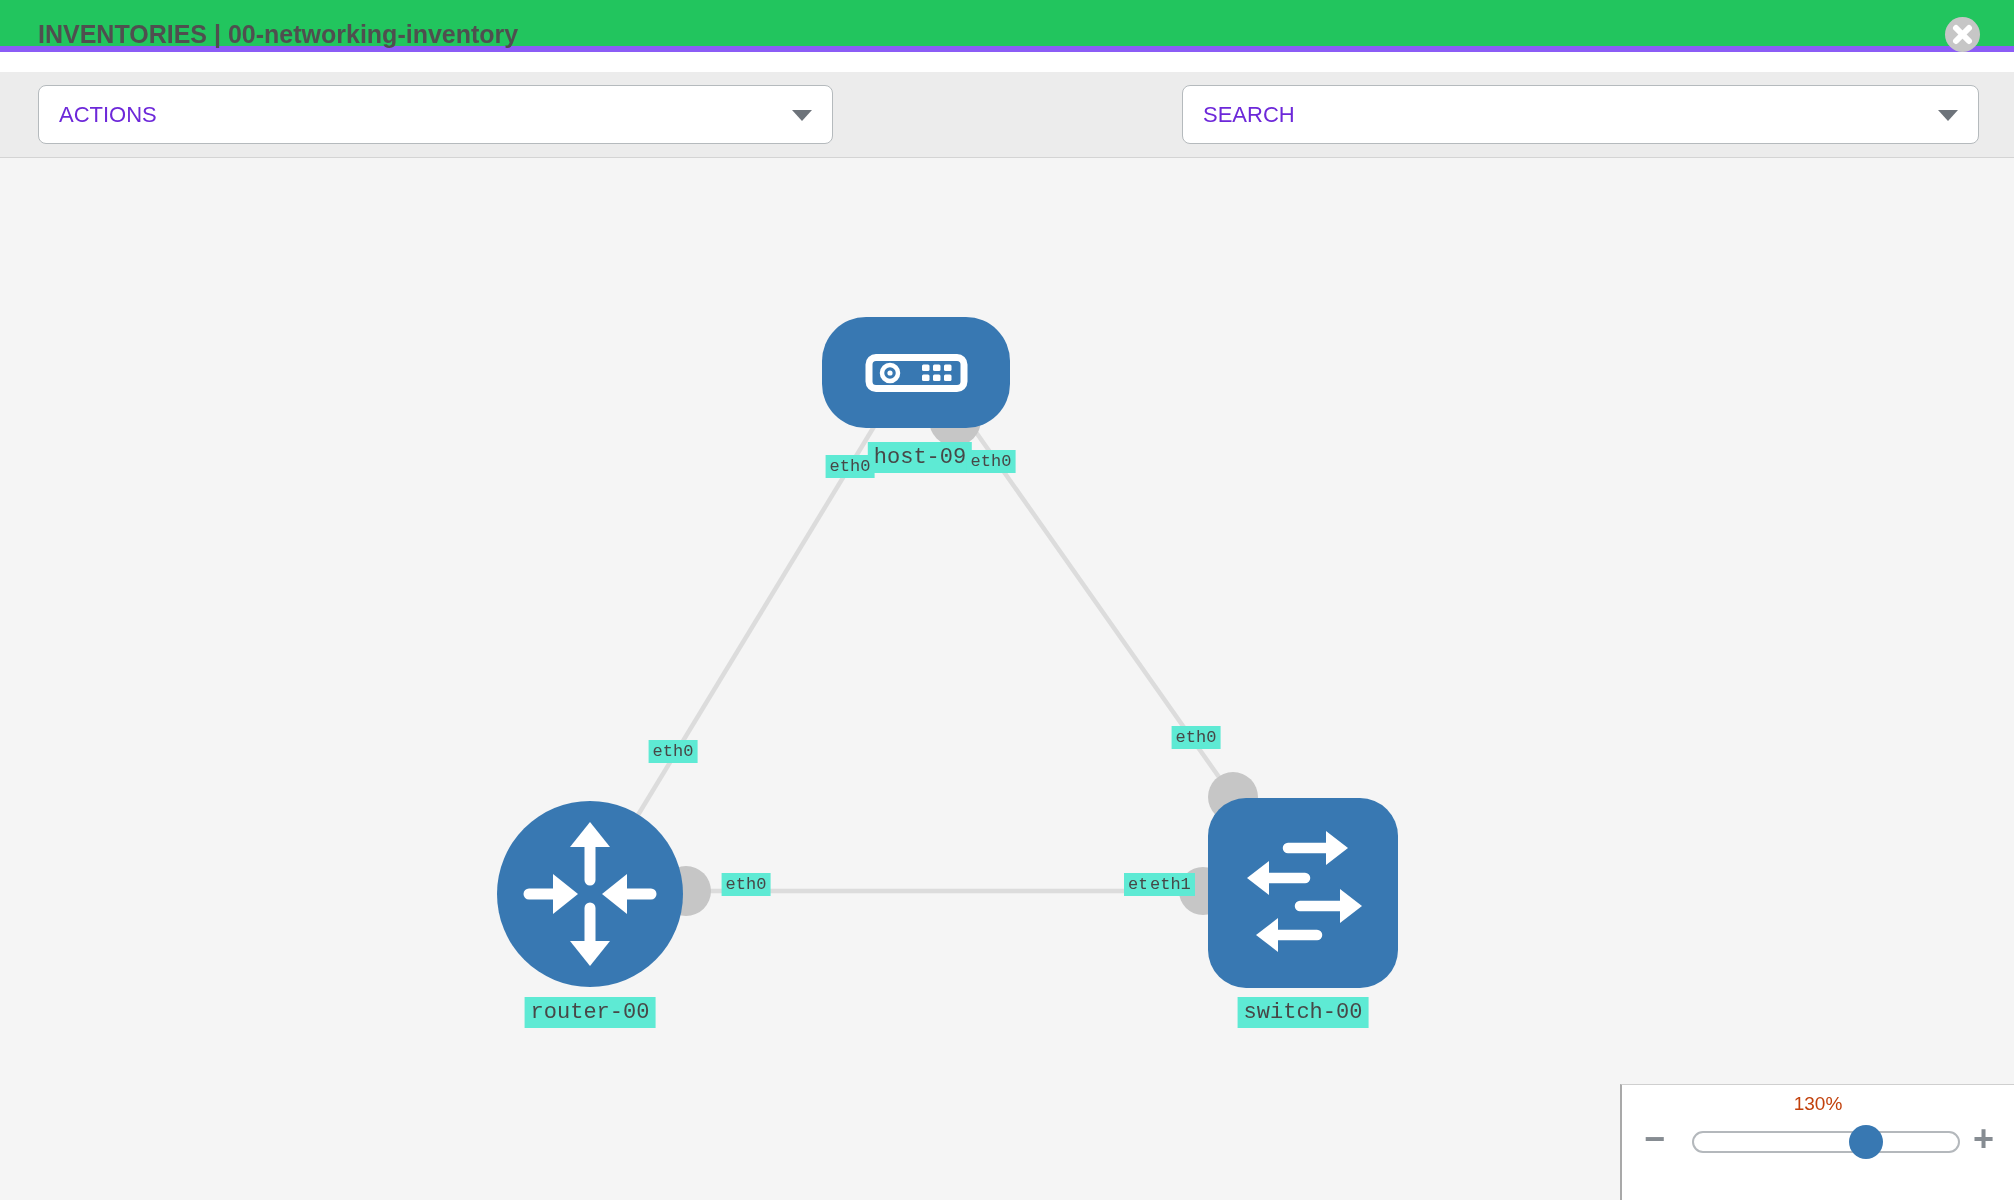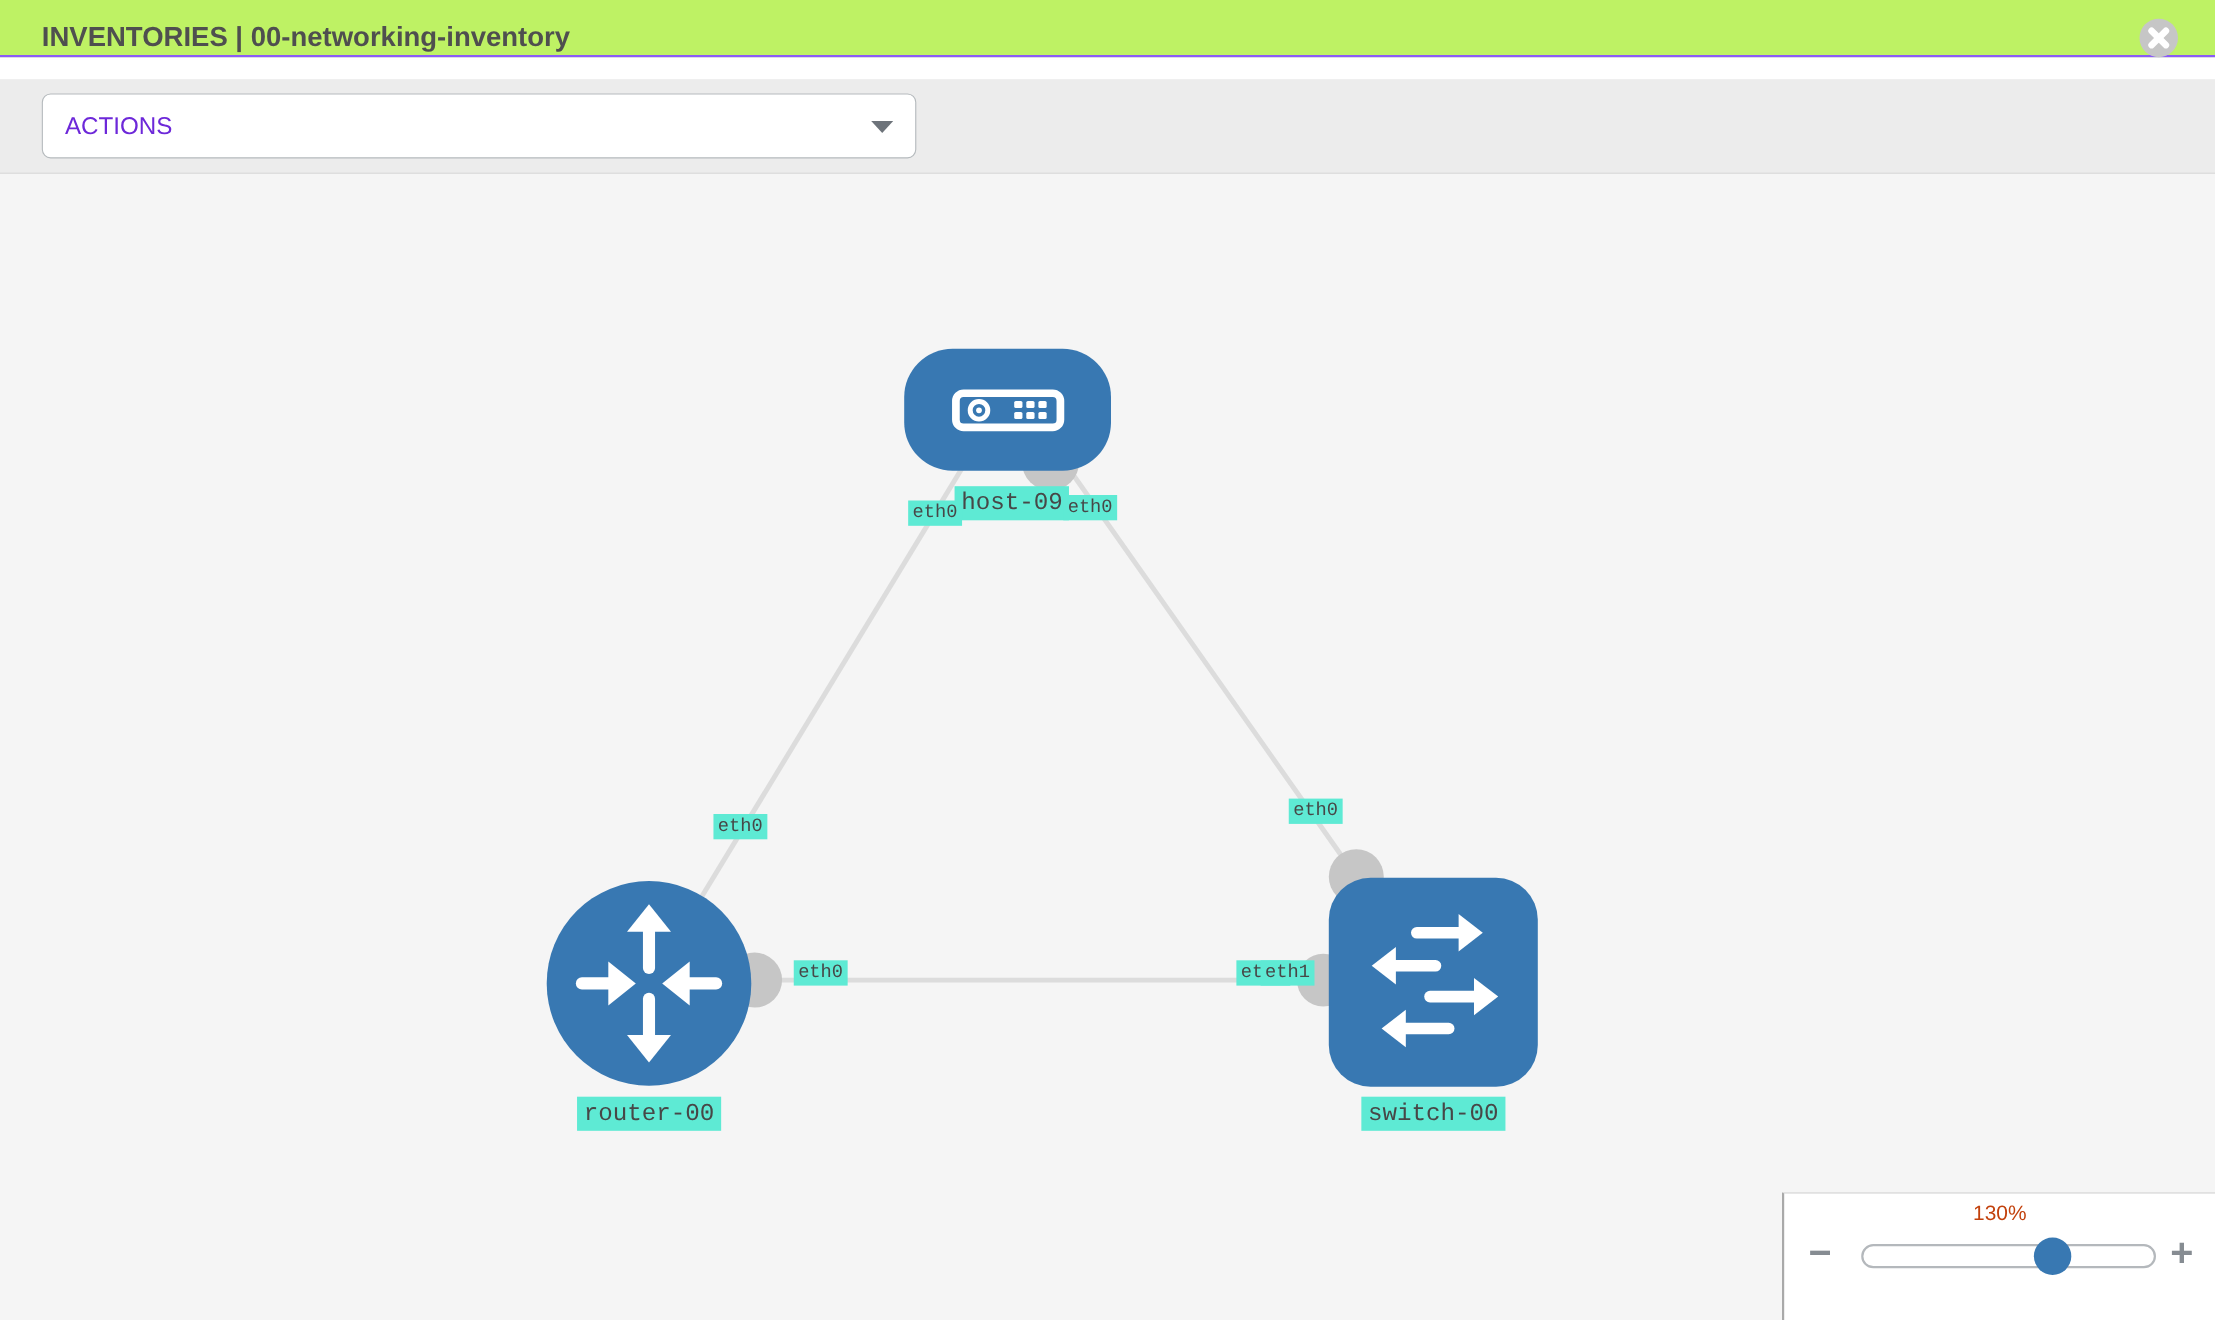--- a/index.html
+++ b/index.html
@@ -1,22 +1,22 @@
 <!DOCTYPE html>
 <html style="--accent: #3878b2; --node-fill: #3878b2; --connector: #c6c6c6; --link: #dcdcdc; --toolbar-bg: #ececec; --canvas-bg: #f5f5f5;"><head>
 <meta charset="utf-8">
 <style>
   * { box-sizing: border-box; margin: 0; padding: 0; }
   html,body { width: 2014px; height: 1200px; }
   body { font-family: "Liberation Sans", "DejaVu Sans", sans-serif; background:#fff; }
   .page { position:relative; width:2014px; height:1200px; overflow:hidden; background:#fff; }
 
   
-  .hdr { position:absolute; left:0; top:0; width:2014px; height:52px; background:#bef264;
-         border-bottom:2px solid #8b5cf6; }
+  .hdr { position:absolute; left:0; top:0; width:2014px; height:52px; background:#22c55e;
+         border-bottom:6px solid #8b5cf6; }
   .hdr-title { position:absolute; left:38px; top:20px; font-size:25px; font-weight:bold; color:#4f4f4f; }
   .close-btn { position:absolute; left:1945px; top:17px; width:35px; height:35px; border-radius:50%;
                background:#c6c6c6; cursor:pointer; }
 
   
   .tbar { position:absolute; left:0; top:72px; width:2014px; height:86px; background:var(--toolbar-bg,#ececec);
           border-bottom:1px solid #d4d4d4; }
   .select-box { position:absolute; top:13px; height:59px; background:#fff; border:1px solid #b5babd;
                 border-radius:8px; font-size:22px; color:#6d28d9; line-height:57px; padding-left:20px;
                 cursor:pointer; }
@@ -78,20 +78,24 @@
     <svg class="tool-icon" style="left:1051px" width="33" height="33" viewBox="0 0 512 512">
       <path fill="#8a9097" d="M507.73 109.1c-2.24-9.03-13.54-12.09-20.12-5.51l-74.36 74.36-67.88-11.31-11.31-67.88 74.36-74.36c6.62-6.62 3.43-17.9-5.66-20.16-47.38-11.74-99.55.91-136.58 37.93-39.64 39.64-50.55 97.1-34.05 147.2L18.74 402.76c-24.99 24.99-24.99 65.51 0 90.5 24.99 24.99 65.51 24.99 90.5 0l213.21-213.21c50.12 16.71 107.47 5.68 147.37-34.22 37.07-37.07 49.7-89.32 37.91-136.73zM64 472c-13.25 0-24-10.75-24-24 0-13.26 10.75-24 24-24s24 10.74 24 24c0 13.25-10.75 24-24 24z"></path>
     </svg>
 
     <svg class="tool-icon" style="left:1110px" width="36" height="36" viewBox="0 0 512 512">
       <g transform="scale(-1,1) translate(-512,0)">
         <path fill="#8a9097" d="M512 176.001C512 273.203 433.202 352 336 352c-11.22 0-22.19-1.062-32.827-3.069l-24.012 27.014A23.999 23.999 0 0 1 261.223 384H224v40c0 13.255-10.745 24-24 24h-40v40c0 13.255-10.745 24-24 24H24c-13.255 0-24-10.745-24-24v-78.059c0-6.365 2.529-12.47 7.029-16.971l161.802-161.802C163.108 213.814 160 195.271 160 176 160 78.798 238.797.001 335.999 0 433.488-.001 512 78.511 512 176.001zM336 128c0 26.51 21.49 48 48 48s48-21.49 48-48-21.49-48-48-48-48 21.49-48 48z"></path>
       </g>
     </svg>
 
+    <div class="select-box sel-search">
+      <span>SEARCH</span>
+      <span class="caret"></span>
+    </div>
   </div>
 
   <div class="canvas">
     <svg class="topo" width="2014" height="1042" viewBox="0 0 2014 1042">
 
       <line class="link" x1="878" y1="262" x2="638" y2="657"></line>
       <line class="link" x1="966" y1="260" x2="1233" y2="639"></line>
       <line class="link" x1="686" y1="733" x2="1203" y2="733"></line>
 
       <circle class="conn" cx="955" cy="262" r="26"></circle>

